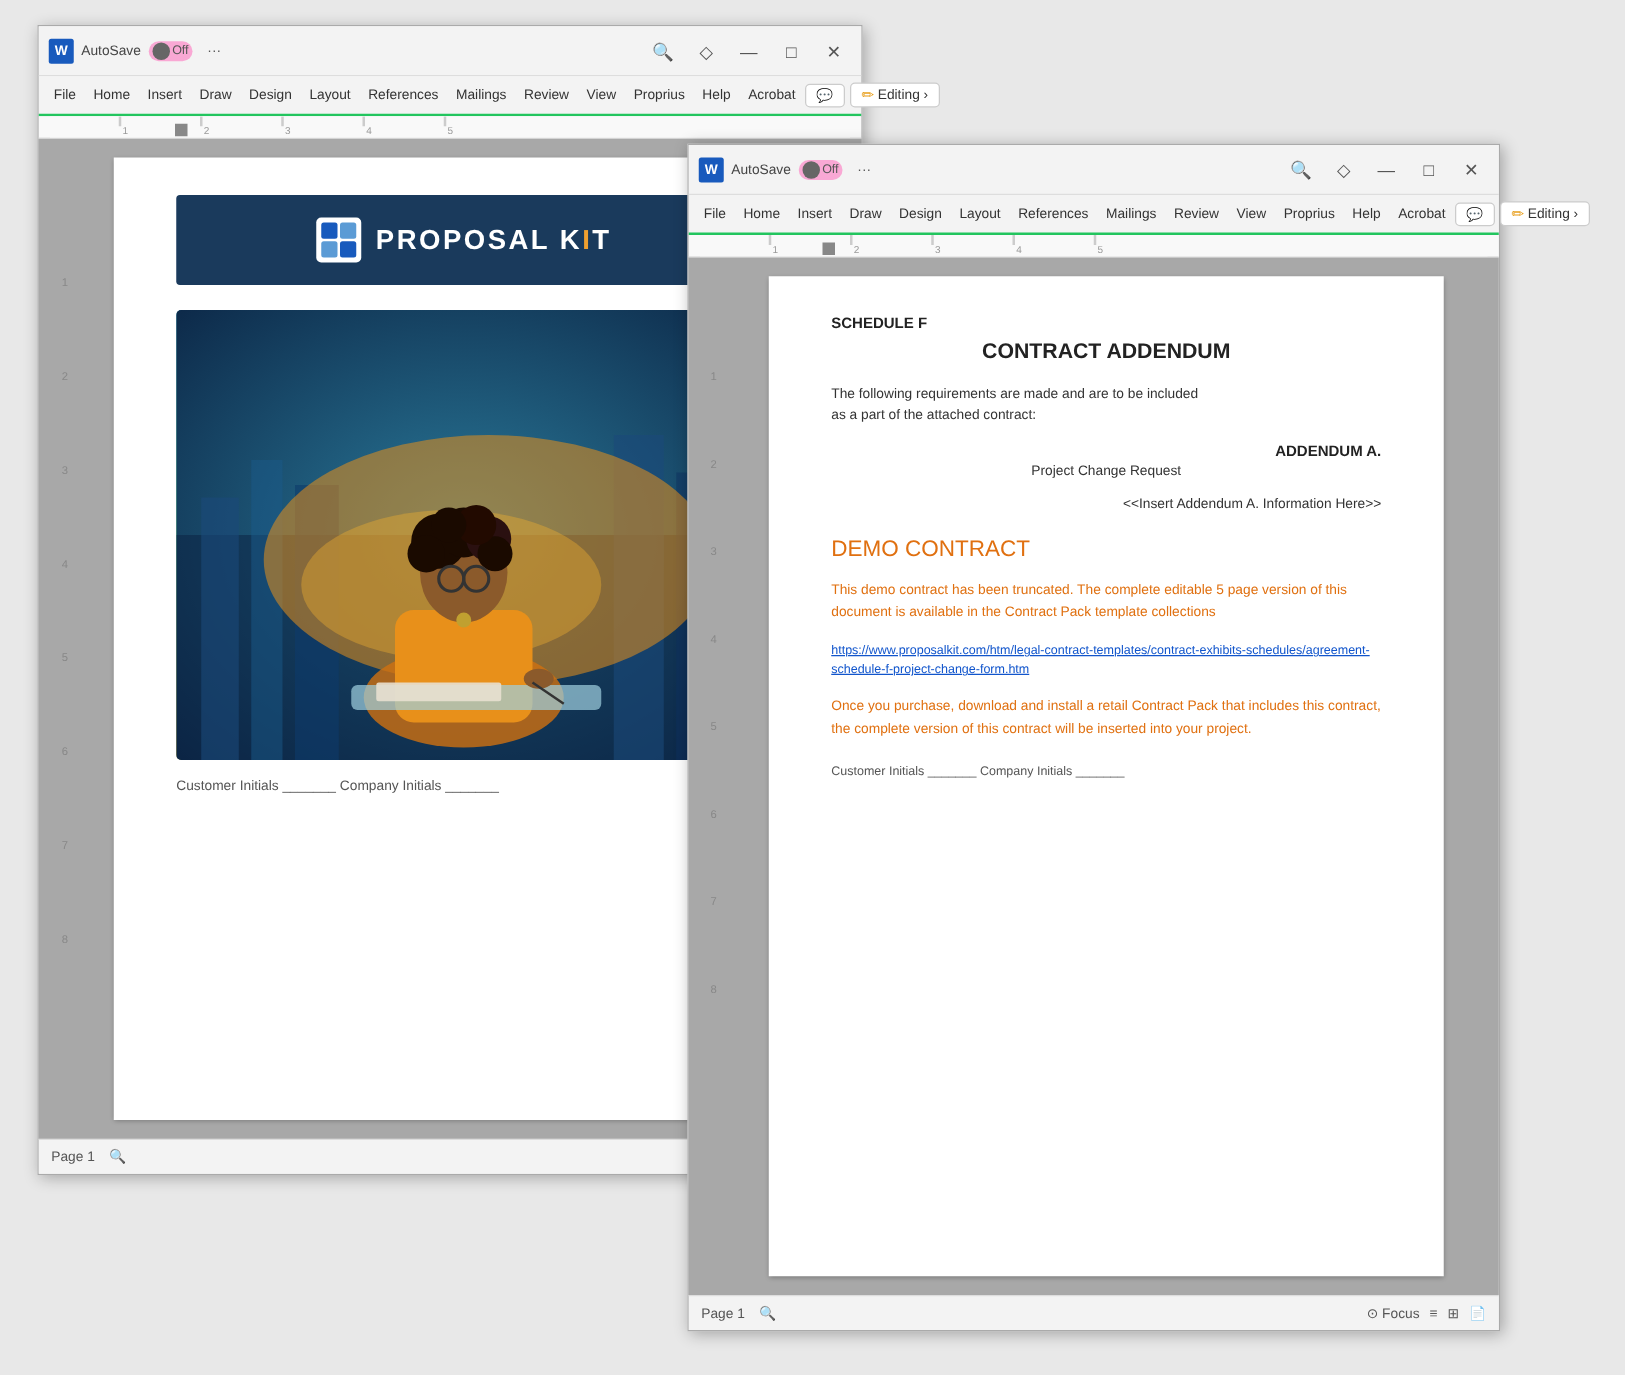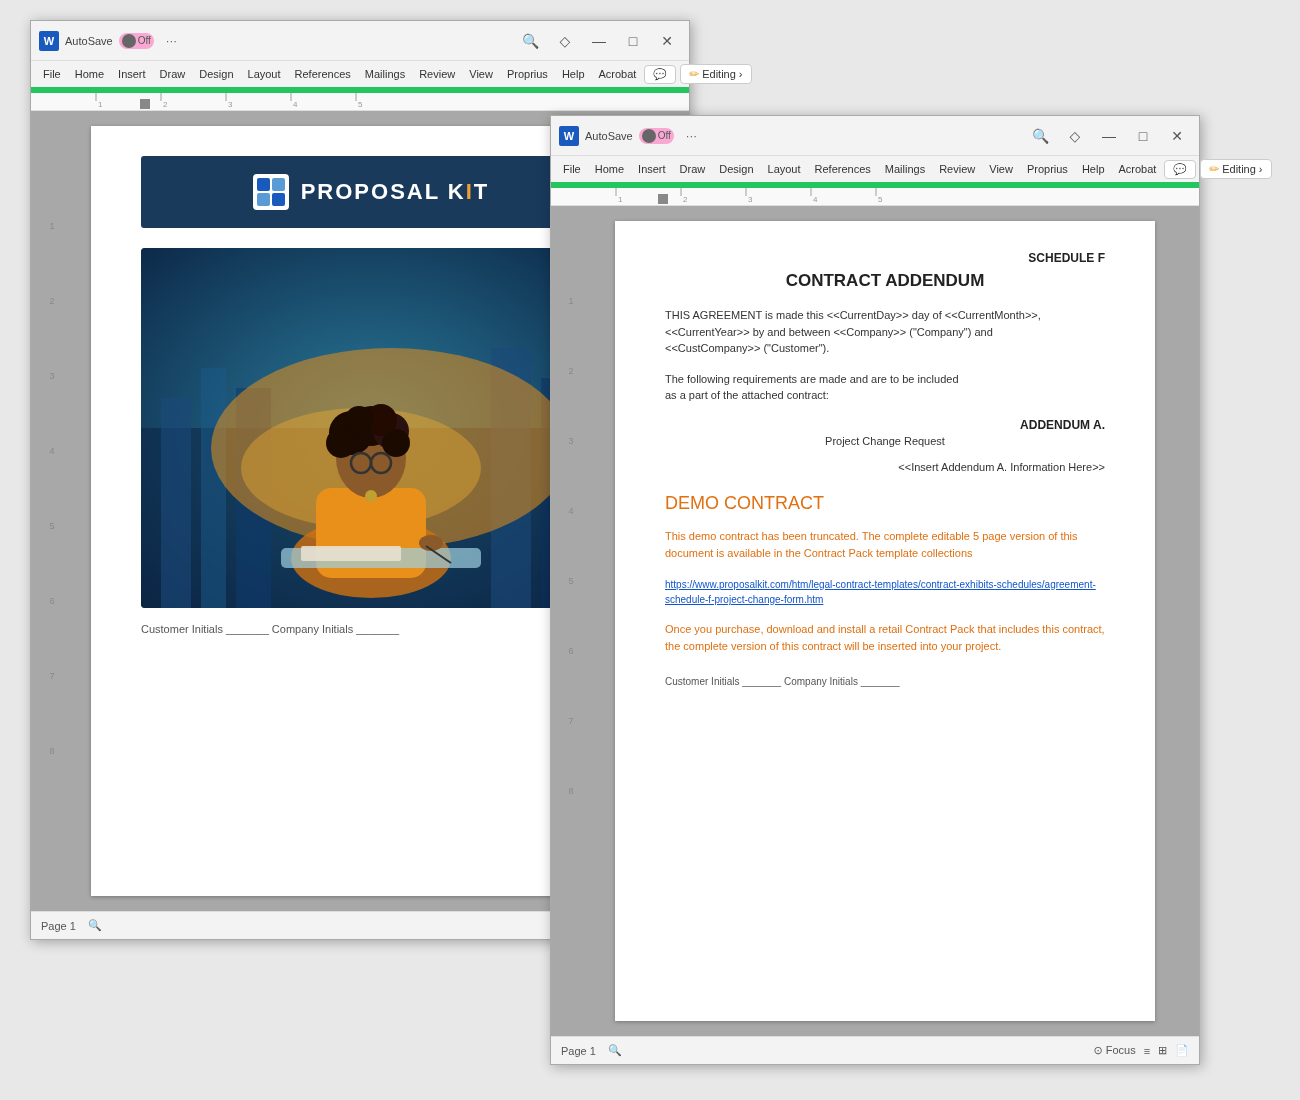--- a/index.html
+++ b/index.html
@@ -122,21 +122,21 @@
       color: #555;
     }
 
     
     .menu-bar {
       display: flex;
       align-items: center;
       height: 32px;
       background: #f3f3f3;
       padding: 0 6px;
-      border-bottom: 6px solid #22c55e;
+      border-bottom: 2px solid #22c55e;
       flex-shrink: 0;
       gap: 2px;
     }
 
     .menu-item {
       font-size: 11px;
       color: #333;
       padding: 3px 6px;
       border-radius: 3px;
       cursor: pointer;
@@ -322,21 +322,21 @@
 
     .cover-initials {
       font-size: 11px;
       color: #555;
       margin-top: 15px;
       font-family: Arial, sans-serif;
     }
 
     
     .doc-title-center {
-      text-align: right;
+      text-align: left;
       font-family: Arial, sans-serif;
       font-weight: bold;
       font-size: 12px;
       color: #222;
       margin-bottom: 6px;
     }
 
     .doc-subtitle-center {
       text-align: center;
       font-family: Arial, sans-serif;
@@ -692,23 +692,20 @@
         <div>7</div>
           <div style="height:60px;"></div>
         <div>8</div>
       </div>
       <div class="doc-area-inner">
         <div class="doc-page">
 
           <div class="doc-title-center">SCHEDULE F</div>
           <div class="doc-subtitle-center">CONTRACT ADDENDUM</div>
 
-          <div class="doc-body-text" style="white-space:pre-line;">THIS AGREEMENT is made this &lt;&lt;CurrentDay&gt;&gt; day of &lt;&lt;CurrentMonth&gt;&gt;,
-&lt;&lt;CurrentYear&gt;&gt; by and between &lt;&lt;Company&gt;&gt; ("Company") and
-&lt;&lt;CustCompany&gt;&gt; ("Customer").</div>
 
           <div class="doc-body-text" style="white-space:pre-line;">The following requirements are made and are to be included
 as a part of the attached contract:</div>
 
           <div class="addendum-title">ADDENDUM A.</div>
           <div class="addendum-subtitle">Project Change Request</div>
 
           <div class="addendum-placeholder">&lt;&lt;Insert Addendum A. Information Here&gt;&gt;</div>
 
           <div class="demo-contract-title">DEMO CONTRACT</div>

